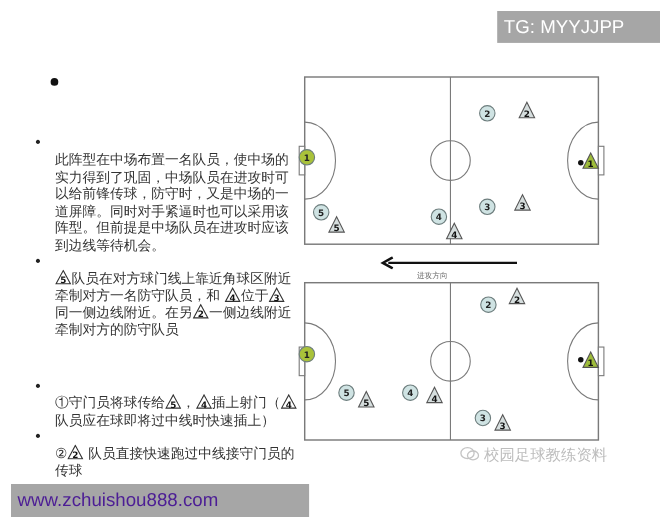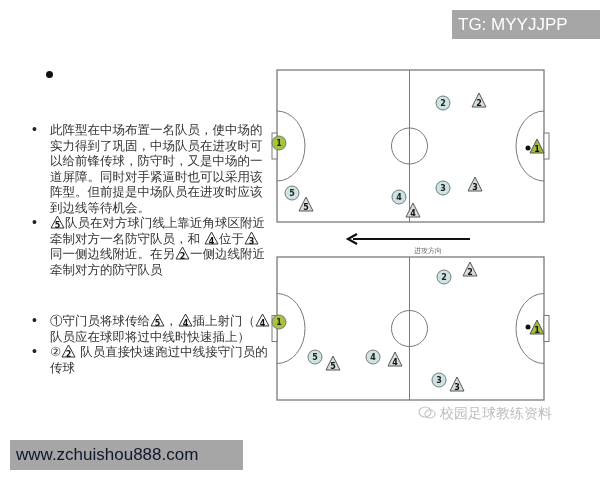--- a/index.html
+++ b/index.html
@@ -1,34 +1,34 @@
 <!DOCTYPE html>
 <html><head>
 <meta charset="utf-8">
 <style>
   html, body { margin:0; padding:0; }
   body { width:600px; height:480px; background:#ffffff; position:relative; overflow:hidden;
          font-family:"DejaVu Sans", "Liberation Sans", sans-serif; color:#222; }
   .watermark-tg { position:absolute; left:452px; top:10px; width:154px; height:29px; background:#a6a6a6;
                   color:#ffffff; font-family:"Liberation Sans", sans-serif; font-size:17px; line-height:29px;
                   padding-left:6px; box-sizing:border-box; }
-  .watermark-url { position:absolute; left:10px; top:440px; width:233px; height:30px; background:#a6a6a6;
-                   color:#0f172a; font-family:"Liberation Sans", sans-serif; font-size:17px; line-height:30px;
+  .watermark-url { position:absolute; left:10px; top:440px; width:271px; height:30px; background:#a6a6a6;
+                   color:#4c1d95; font-family:"Liberation Sans", sans-serif; font-size:17px; line-height:30px;
                    padding-left:6px; box-sizing:border-box; }
   .title { position:absolute; left:46px; top:62px; font-family:"Liberation Sans", sans-serif; font-size:22px; color:#111; }
   .title .dot { display:inline-block; width:7px; height:7px; border-radius:50%; background:#111; margin-right:12px; vertical-align:middle; position:relative; top:-2px;}
   .bullets { position:absolute; left:30px; top:122px; width:240px; font-family:"DejaVu Serif", serif; font-size:12.5px; line-height:15.5px; color:#333; }
   .bullet { display:flex; margin-bottom:0; }
   .bullet .b { width:18px; flex:0 0 18px; font-family:"Liberation Sans", sans-serif; font-size:14px; line-height:15px; color:#222; text-align:left; padding-left:2px;}
-  .bullet .t { flex:1; }
+  .bullet .t { flex:1;margin-top:15px; }
   .tri-inline { display:inline-block; position:relative; width:15px; height:14px; vertical-align:-2px; }
   .tri-inline svg { position:absolute; left:0; top:0; }
   .spacer { height:36px; }
   .field { position:absolute; }
-  .caption { position:absolute; left:414px; top:246px; font-family:"DejaVu Serif", serif; font-size:7px; color:#666; }
+  .caption { position:absolute; left:379px; top:246px; font-family:"DejaVu Serif", serif; font-size:7px; color:#666; }
   .arrow { position:absolute; left:345px; top:230px; }
   .source { position:absolute; left:418px; top:405px; font-family:"DejaVu Sans", sans-serif; font-size:14px; color:#bdbdbd; }
   .source .wechat { display:inline-block; width:18px; height:13px; vertical-align:-1px; margin-right:4px; }
 </style>
 </head>
 <body>
 
 <div class="watermark-tg">TG: MYYJJPP</div>
 
 <div class="title">

